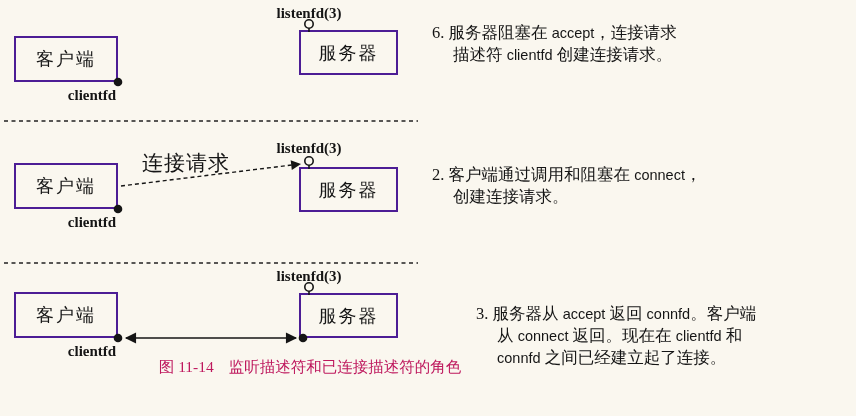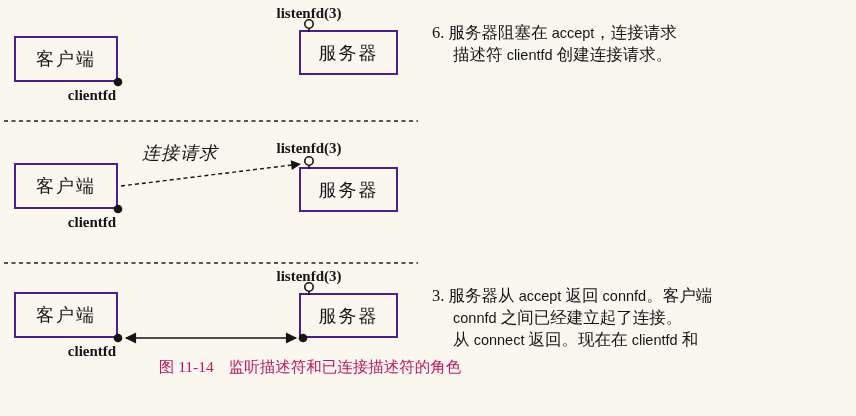--- a/index.html
+++ b/index.html
@@ -32,28 +32,28 @@
     width:120px; text-align:center; white-space:nowrap;
   }
   #lf1 { left:249px; top:5px;   }
   #lf2 { left:249px; top:140px; }
   #lf3 { left:249px; top:268px; }
   #cf1 { left:32px;  top:87px;  }
   #cf2 { left:32px;  top:214px; }
   #cf3 { left:32px;  top:343px; }
   #connfd { left:246px; top:344px; }
 
-  #reqlabel { position:absolute; left:142px; top:141px; font-size:18px; letter-spacing:1px;font-style:italic; }
+  #reqlabel { position:absolute; left:142px; top:149px; font-size:21px; letter-spacing:1px; }
 
   #connect-layer { position:absolute; left:0; top:0; pointer-events:none; }
 
   .note { position:absolute; left:432px; font-size:16.5px; line-height:22px; white-space:nowrap; }
   #note1 { top:22px; }
   #note2 { top:164px; }
-  #note3 { top:285px; }
+  #note3 { top:303px;margin-left:44px; }
   .note-line.cont { padding-left:21px; }
   .code {
     font-family:Liberation Sans, sans-serif;
     font-size:14.5px;
   }
 
   #caption {
     position:absolute; left:40px; top:357px; width:540px;
     text-align:center; font-size:15.5px; color:#be185d;
   }
@@ -121,23 +121,27 @@
     </g>
     <line x1="126" y1="338" x2="296" y2="338" stroke="#151515" stroke-width="1.6" marker-start="url(#arrow)" marker-end="url(#arrow)"></line>
     <circle cx="118" cy="338" r="4.3" fill="#151515"></circle>
     <circle cx="303" cy="338" r="4.3" fill="#151515"></circle>
   </svg>
 
   <div class="note" id="note1">
       <div class="note-line"><span>6. 服务器阻塞在 </span><span class="code">accept</span><span>，连接请求</span></div>
       <div class="note-line cont"><span>描述符 </span><span class="code">clientfd</span><span> 创建连接请求。</span></div>
     </div>
+  <div class="note" id="note2">
+      <div class="note-line"><span>2. 客户端通过调用和阻塞在 </span><span class="code">connect</span><span>，</span></div>
+      <div class="note-line cont"><span>创建连接请求。</span></div>
+    </div>
   <div class="note" id="note3">
       <div class="note-line"><span>3. 服务器从 </span><span class="code">accept</span><span> 返回 </span><span class="code">connfd</span><span>。客户端</span></div>
+      <div class="note-line cont"><span>从 </span><span class="code">connect</span><span> 返回。现在在 </span><span class="code">clientfd</span><span> 和</span></div>
       <div class="note-line cont"><span class="code">connfd</span><span> 之间已经建立起了连接。</span></div>
-      <div class="note-line cont"><span>从 </span><span class="code">connect</span><span> 返回。现在在 </span><span class="code">clientfd</span><span> 和</span></div>
     </div>
 
   <div id="caption">
     <span class="fig-label">图 11-14</span><span>监听描述符和已连接描述符的角色</span>
   </div>
 
 </div>
 
 </body></html>

